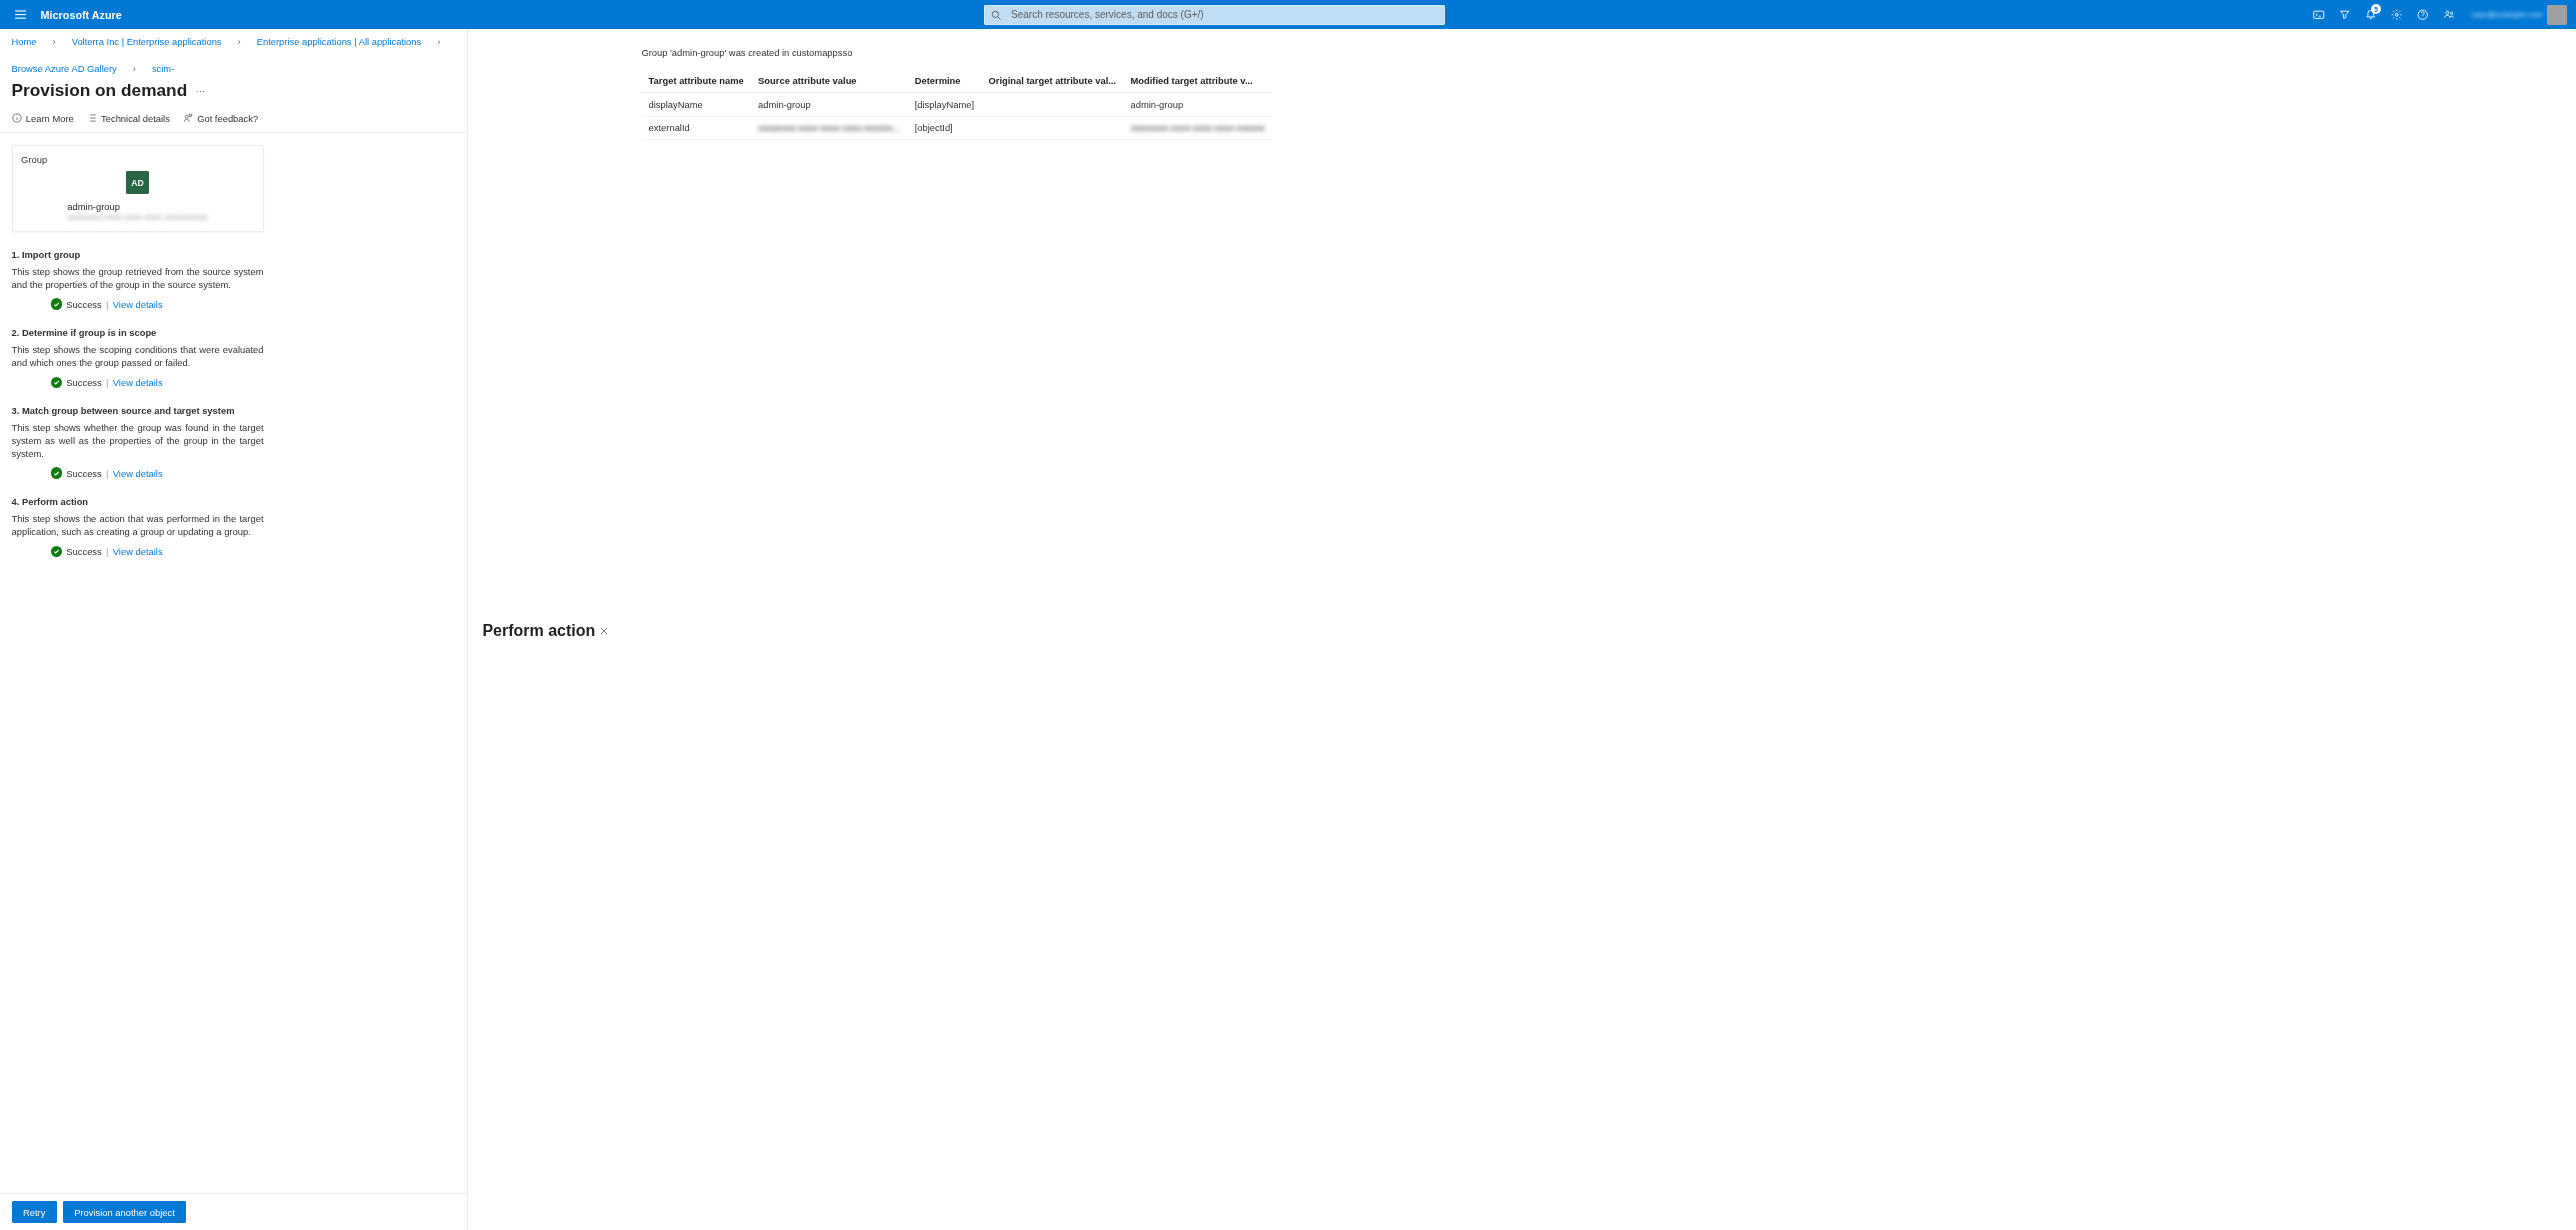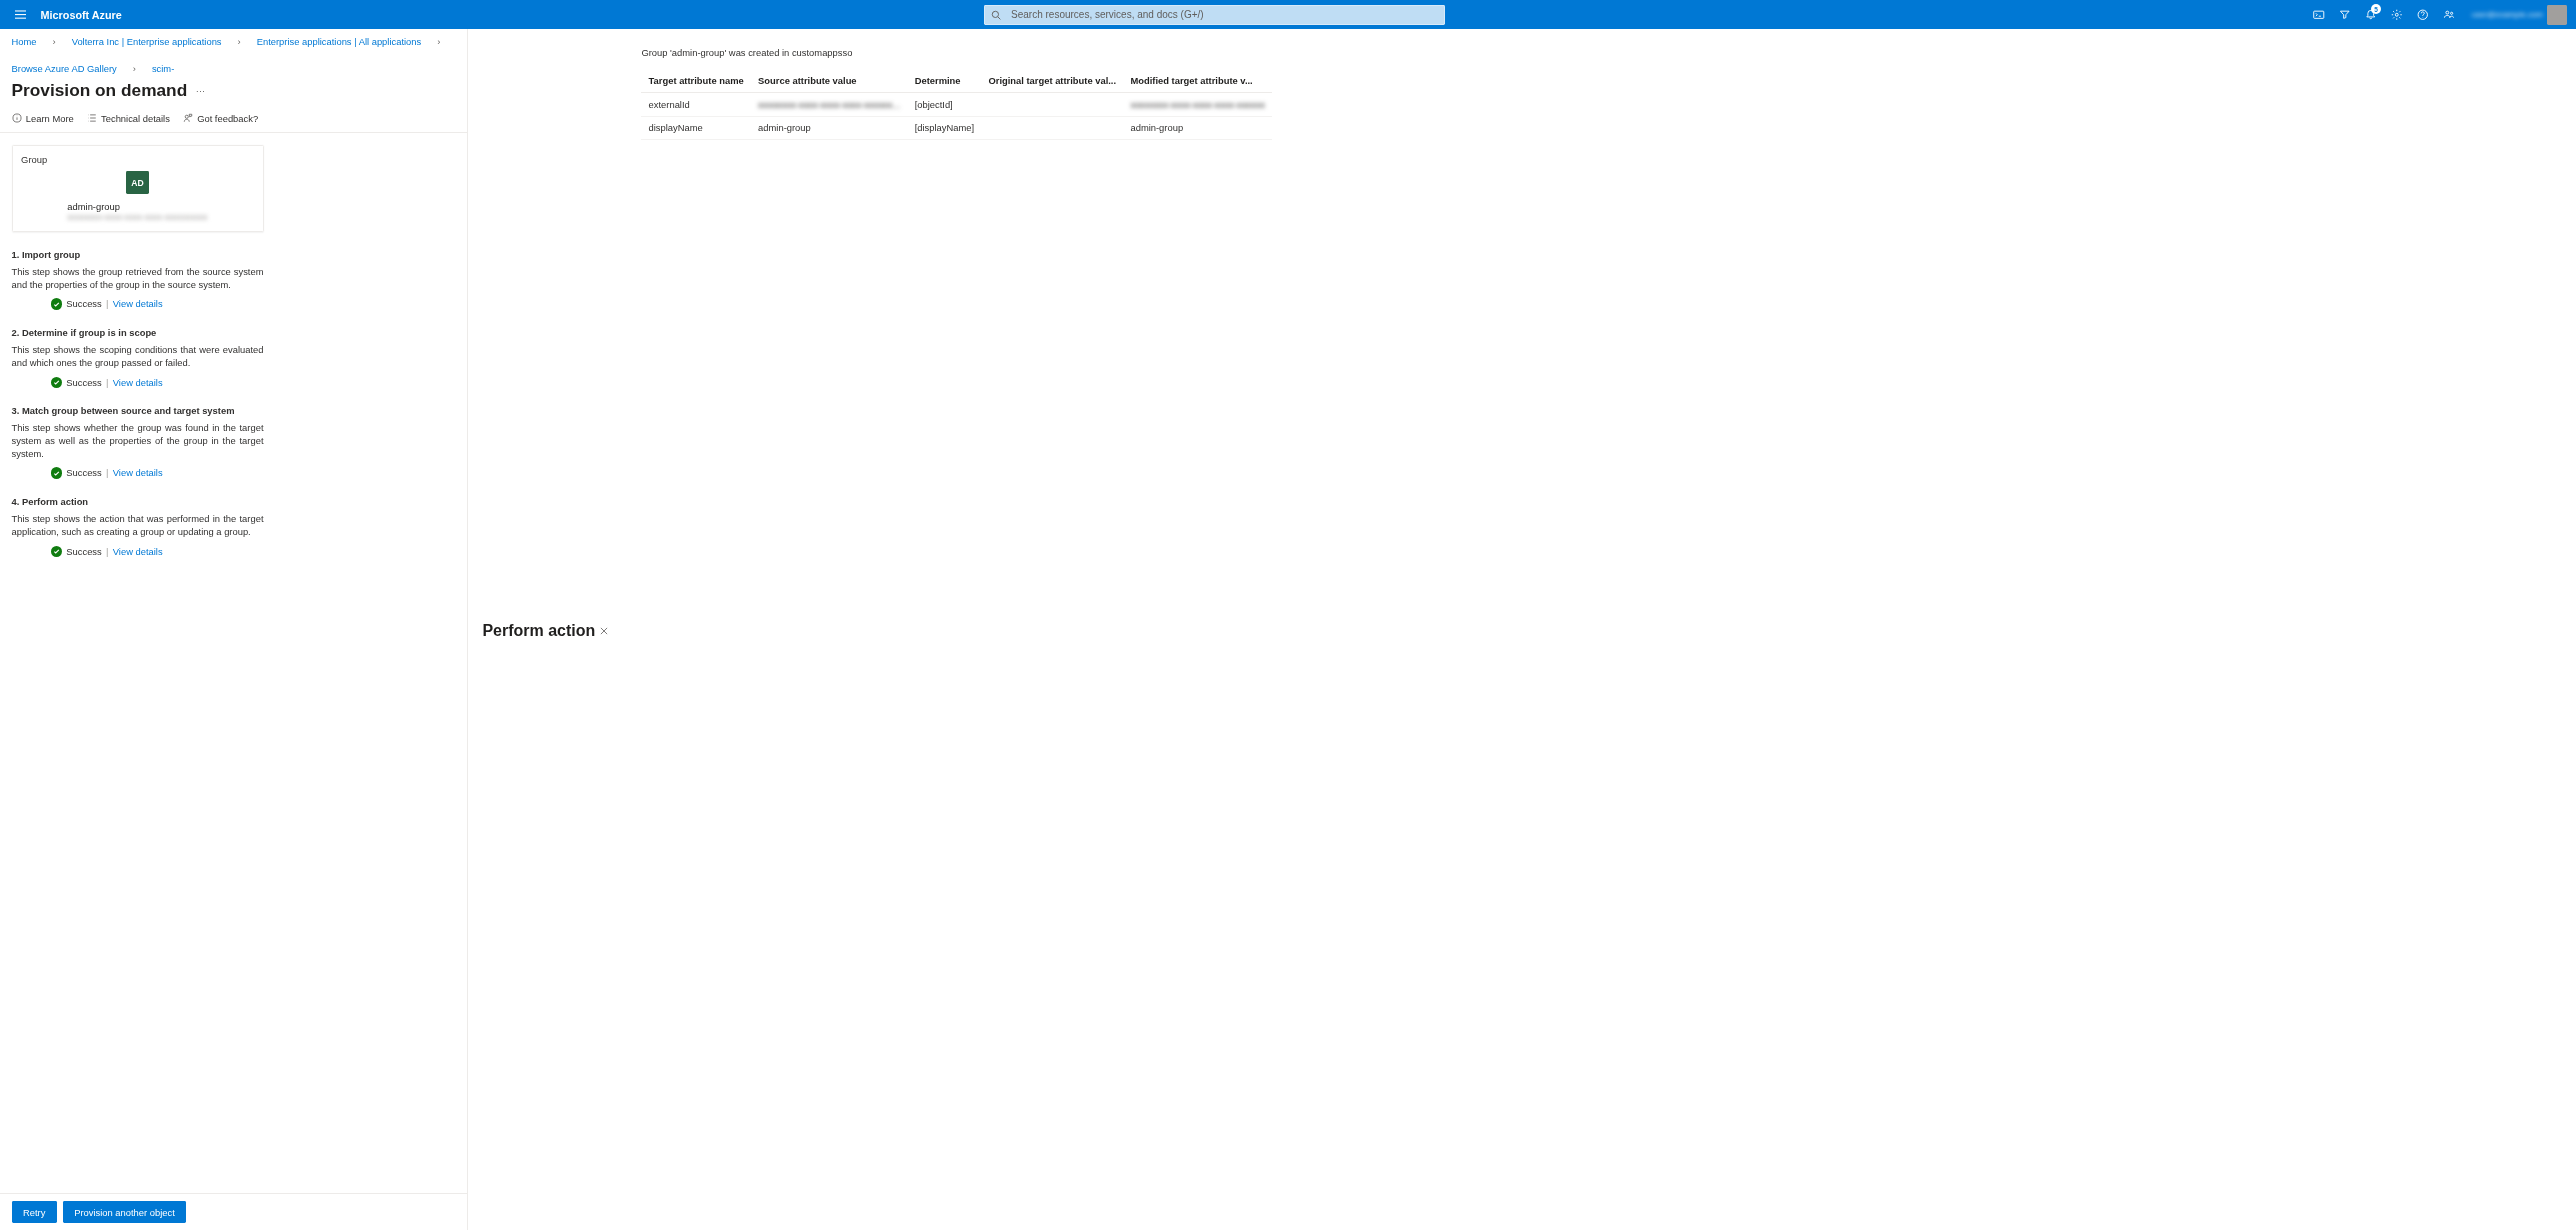--- a/index.html
+++ b/index.html
@@ -49,21 +49,21 @@
   .group-row { display: flex; align-items: center; gap: 7.2px; flex-direction: column; }
   .group-badge { width: 23px; height: 23px; background: #296444; color: #fff; font-weight: 600; font-size: 8.6px; display: flex; align-items: center; justify-content: center; border-radius: 1.4px; }
   .group-info { display: flex; flex-direction: column; }
   .group-name { font-size: 9.4px; color: #201f1e; }
   .group-sub { font-size: 8.6px; color: #a19f9d; filter: blur(2.2px); }
   
   
   .step-block { margin-top: 17.3px; max-width: 252px; }
   .step-title { font-weight: 600; font-size: 9.4px; margin-bottom: 5.8px; }
   .step-desc { font-size: 9.4px; color: #323130; text-align: justify; margin-bottom: 7.2px; line-height: 1.35; }
-  .step-status { display: flex; align-items: flex-start; gap: 4.3px; font-size: 9.4px; padding-left: 39px; }
+  .step-status { display: flex; align-items: flex-end; gap: 4.3px; font-size: 9.4px; padding-left: 39px; }
   .status-icon { width: 11.5px; height: 11.5px; border-radius: 50%; background: #107c10; display: flex; align-items: center; justify-content: center; }
   .status-icon svg { width: 7.2px; height: 7.2px; }
   .status-text { color: #323130; }
   .divider-pipe { color: #a19f9d; }
   .view-link { color: #0078d4; text-decoration: none; cursor: pointer; }
   
   
   .bottom-bar { padding: 7.2px 11.5px; display: flex; gap: 5.8px; border-top: 0.7px solid #edebe9; }
   .btn { height: 21.6px; padding: 0 11.5px; background: #0078d4; color: #fff; border: none; font-size: 9.4px; cursor: pointer; border-radius: 1.4px; }
   
@@ -290,31 +290,31 @@
             <tr id="table-head-row">
               <th>Target attribute name</th>
               <th>Source attribute value</th>
               <th>Determine</th>
               <th>Original target attribute val...</th>
               <th>Modified target attribute v...</th>
             </tr>
           </thead>
         <tbody id="table-body">
             <tr>
+              <td>displayName</td>
+              <td>admin-group</td>
+              <td>[displayName]</td>
+              <td></td>
+              <td>admin-group</td>
+            </tr>
+            <tr>
               <td>externalId</td>
               <td class="blurred">xxxxxxxx-xxxx-xxxx-xxxx-xxxxxx...</td>
               <td>[objectId]</td>
               <td></td>
               <td class="blurred">xxxxxxxx-xxxx-xxxx-xxxx-xxxxxx</td>
             </tr>
-            <tr>
-              <td>displayName</td>
-              <td>admin-group</td>
-              <td>[displayName]</td>
-              <td></td>
-              <td>admin-group</td>
-            </tr>
           </tbody>
       </table>
     </div>
   </div>
 </div>
 
 
 </body></html>

